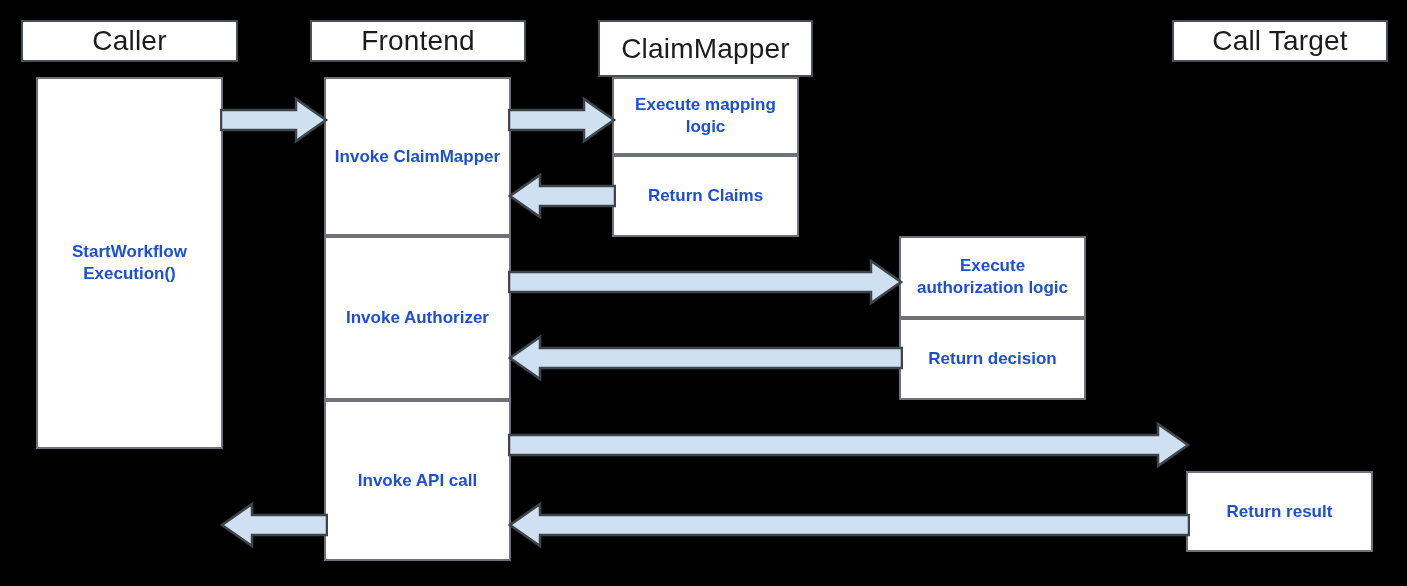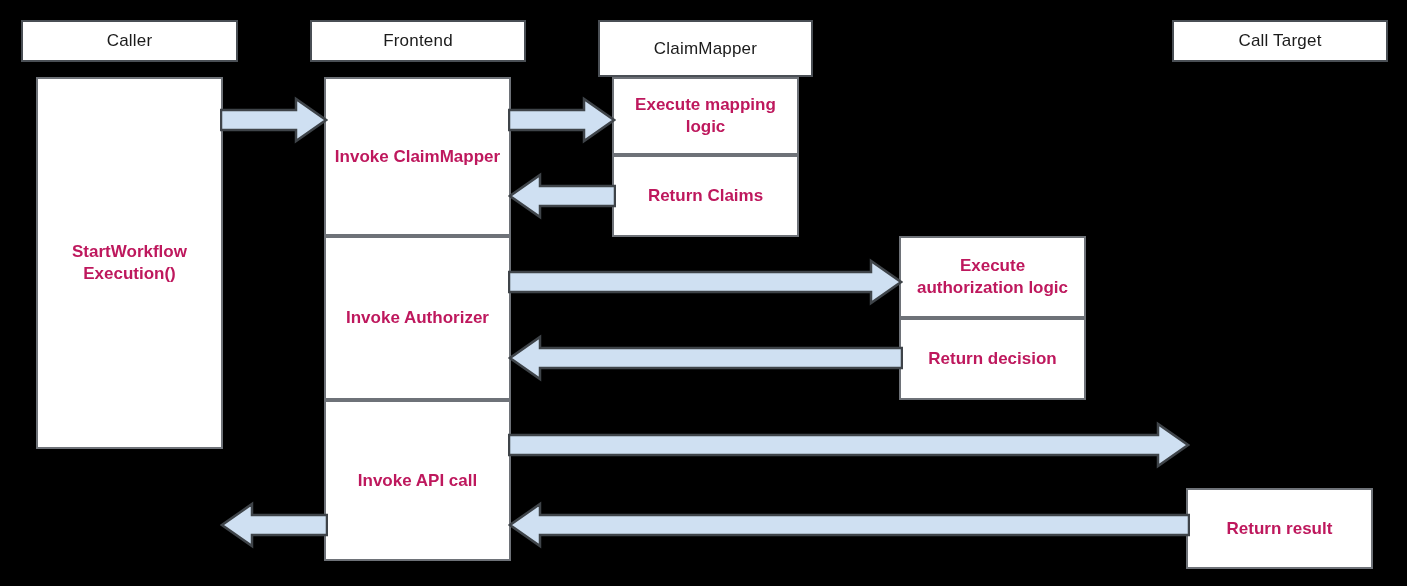--- a/index.html
+++ b/index.html
@@ -21,37 +21,37 @@
   
   .participant {
     position: absolute;
     background: #ffffff;
     border: 2px solid #4a4f55;
     box-sizing: border-box;
     display: flex;
     align-items: center;
     justify-content: center;
     color: #1b1b1b;
-    font-size: 17px;
+    font-size: 28px;
     font-weight: 400;
     letter-spacing: 0.2px;
     font-family: "Liberation Sans", sans-serif;
   }
 
   
   .act {
     position: absolute;
     background: #ffffff;
     border: 2px solid #6e7278;
     box-sizing: border-box;
     display: flex;
     align-items: center;
     justify-content: center;
     text-align: center;
-    color: #be185d;
+    color: #1d4ed8;
     font-size: 17px;
     font-weight: bold;
     line-height: 1.28;
     padding: 2px 6px;
     font-family: "Liberation Sans", sans-serif;
   }
 
   
   .arrow {
     position: absolute;
@@ -101,21 +101,21 @@
     <span>Return Claims</span>
   </div>
 
   <div class="act" style="left:899px; top:236px; width:187px; height:82px;">
     <span>Execute authorization logic</span>
   </div>
   <div class="act" style="left:899px; top:318px; width:187px; height:82px;">
     <span>Return decision</span>
   </div>
 
-  <div class="act" style="left:1186px; top:488px; width:187px; height:81px;">
+  <div class="act" style="left:1186px; top:471px; width:187px; height:81px;">
     <span>Return result</span>
   </div>
 
   <div class="arrow" style="left:220px; top:96px; width:108px; height:48px;">
     <svg viewBox="0 0 108 48" preserveAspectRatio="none">
       <polygon points="1,14 76,14 76,3 106,24 76,45 76,34 1,34" fill="#cfe0f2" stroke="#3f4449" stroke-width="2.5" stroke-linejoin="miter"></polygon>
     </svg>
   </div>
 
   <div class="arrow" style="left:508px; top:96px; width:108px; height:48px;">

